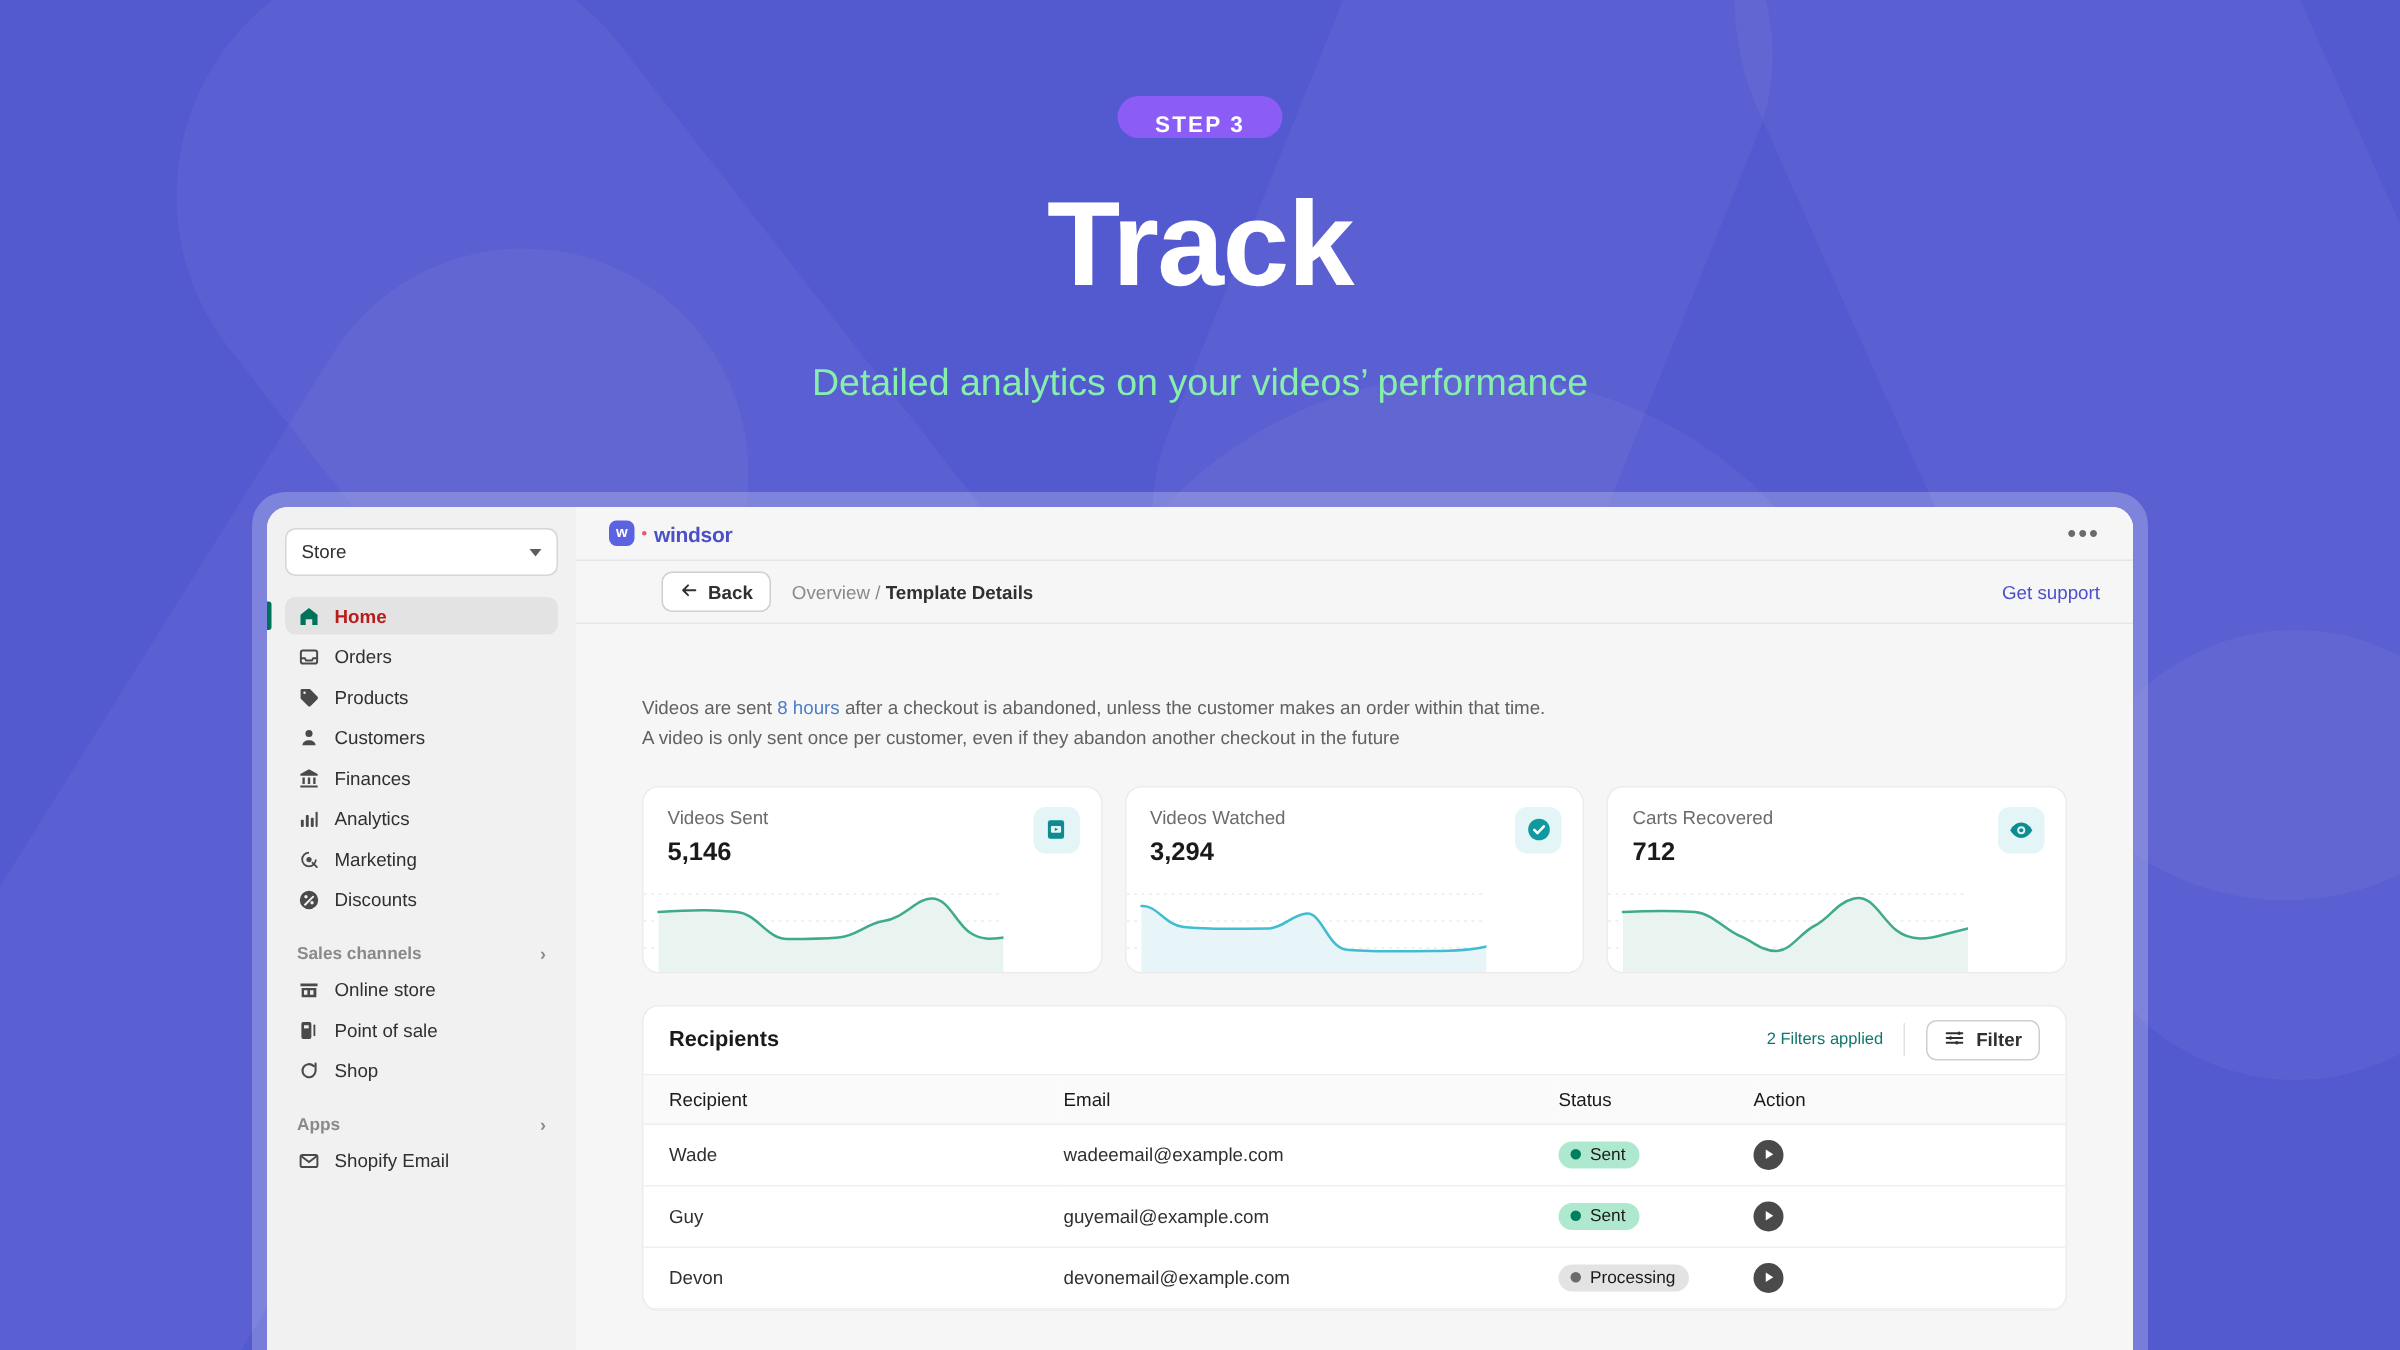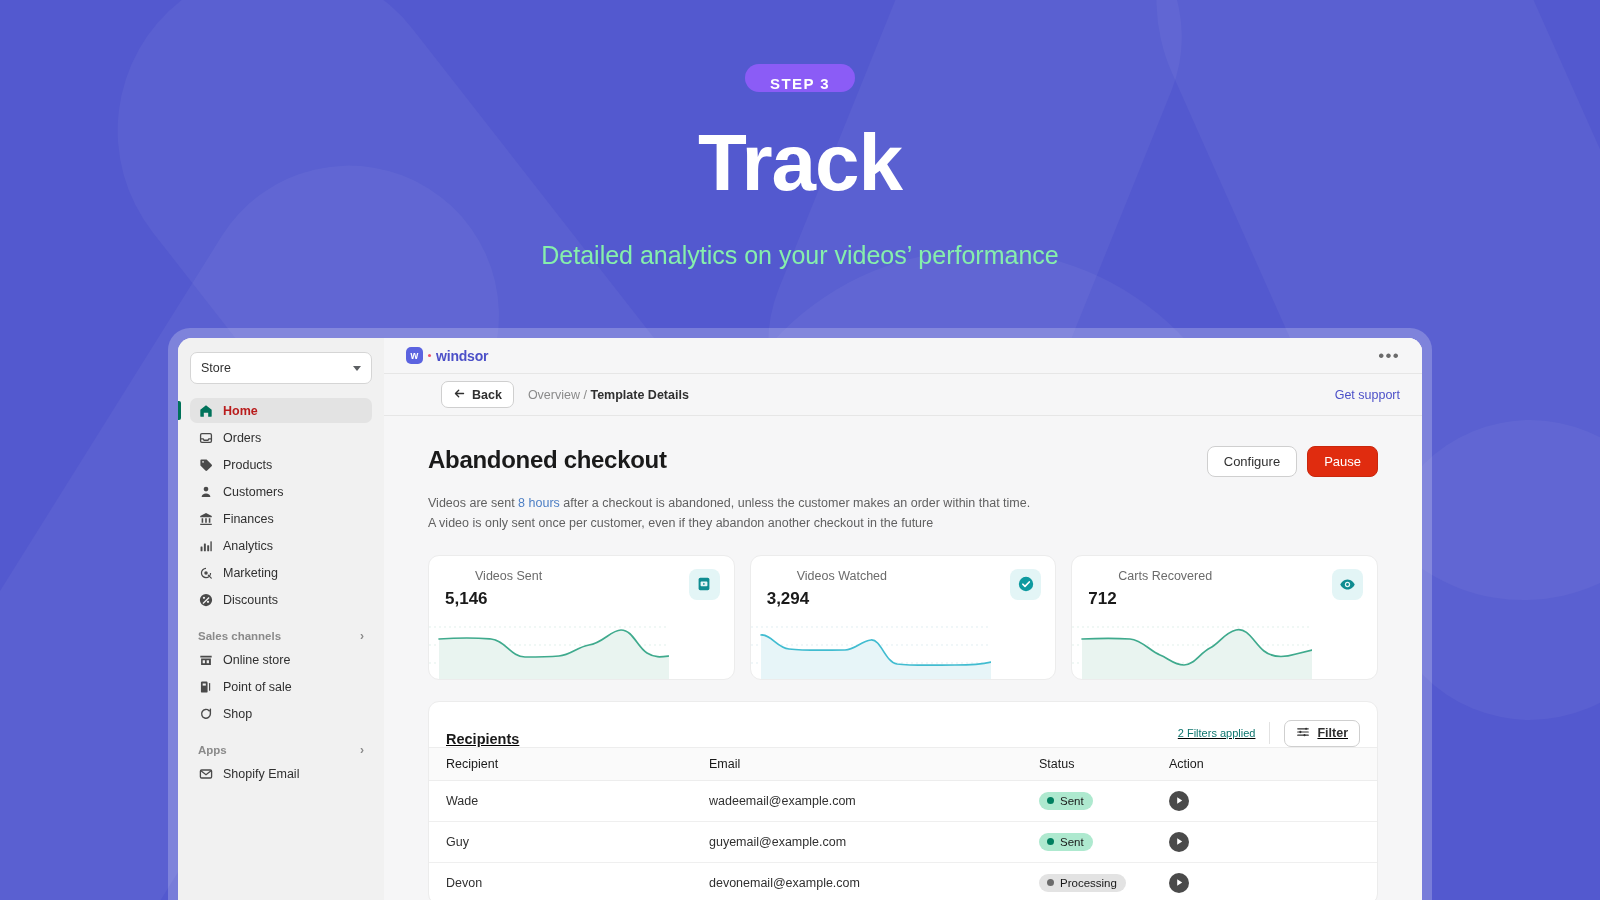--- a/index.html
+++ b/index.html
@@ -135,37 +135,37 @@
   .desc { margin-top: 16px; font-size: 12.5px; color: #616161; line-height: 1.62; }
   .desc a { color: #4c7ec4; text-decoration: none; }
 
   
   .cards { display: flex; gap: 15px; margin-top: 21px; }
   .card {
     flex: 1; background: #fff; border: 1px solid #ececec; border-radius: 11px;
     height: 125px; position: relative; overflow: hidden;
   }
   .card-head { padding: 13px 16px 0 16px; }
-  .card-label { font-size: 12.5px; color: #6b6b6b; margin-left: 30px; }
+  .card-label { font-size: 12.5px; color: #6b6b6b; }
   .card-value { margin-top: 6px; font-size: 17px; font-weight: bold; color: #1a1a1a; }
   .card-icon {
     position: absolute; right: 14px; top: 13px;
     width: 31px; height: 31px; border-radius: 8px; background: #e3f5f6;
     display: flex; align-items: center; justify-content: center; color: #0f8c91;
   }
   .spark { position: absolute; left: 0; right: 0; bottom: 0; height: 58px; }
 
   
   .panel {
     margin-top: 21px; background: #fff; border: 1px solid #ececec;
     border-radius: 11px; overflow: hidden;
   }
   .panel-head {
-    height: 46px; display: flex; align-items: flex-end; justify-content: space-between;
-    padding: 0 17px; border-bottom: 1px solid #ededed; text-decoration: underline;
+    height: 46px; display: flex; align-items: center; justify-content: space-between;
+    padding: 0 17px; border-bottom: 1px solid #ededed;
   }
   .panel-title { font-size: 14.5px; font-weight: bold; color: #1a1a1a; }
   .panel-right { display: flex; align-items: center; gap: 14px; }
   .filters-applied { font-size: 11px; color: #0f766e; }
   .vdiv { width: 1px; height: 22px; background: #e2e2e2; }
   .filter-btn {
     display: flex; align-items: center; gap: 7px; height: 27px; padding: 0 11px;
     background: #fff; border: 1px solid #cfcfcf; border-radius: 7px;
     font-size: 12.5px; font-weight: bold; color: #303030;
   }
@@ -367,27 +367,20 @@
           <div class="crumbs">
             <span>Overview</span>
             <span>/</span>
             <b>Template Details</b>
           </div>
         </div>
         <div class="support">Get support</div>
       </div>
 
       <div class="content">
-        <div class="title-row">
-          <div class="page-title">Abandoned checkout</div>
-          <div class="actions">
-            <div class="btn btn-white">Configure</div>
-            <div class="btn btn-red">Pause</div>
-          </div>
-        </div>
 
         <div class="desc">
           <div>
             <span>Videos are sent </span><a href="#">8 hours</a><span> after a checkout is abandoned, unless the customer makes an order within that time.</span>
           </div>
           <div>A video is only sent once per customer, even if they abandon another checkout in the future</div>
         </div>
 
         <div class="cards">
 

